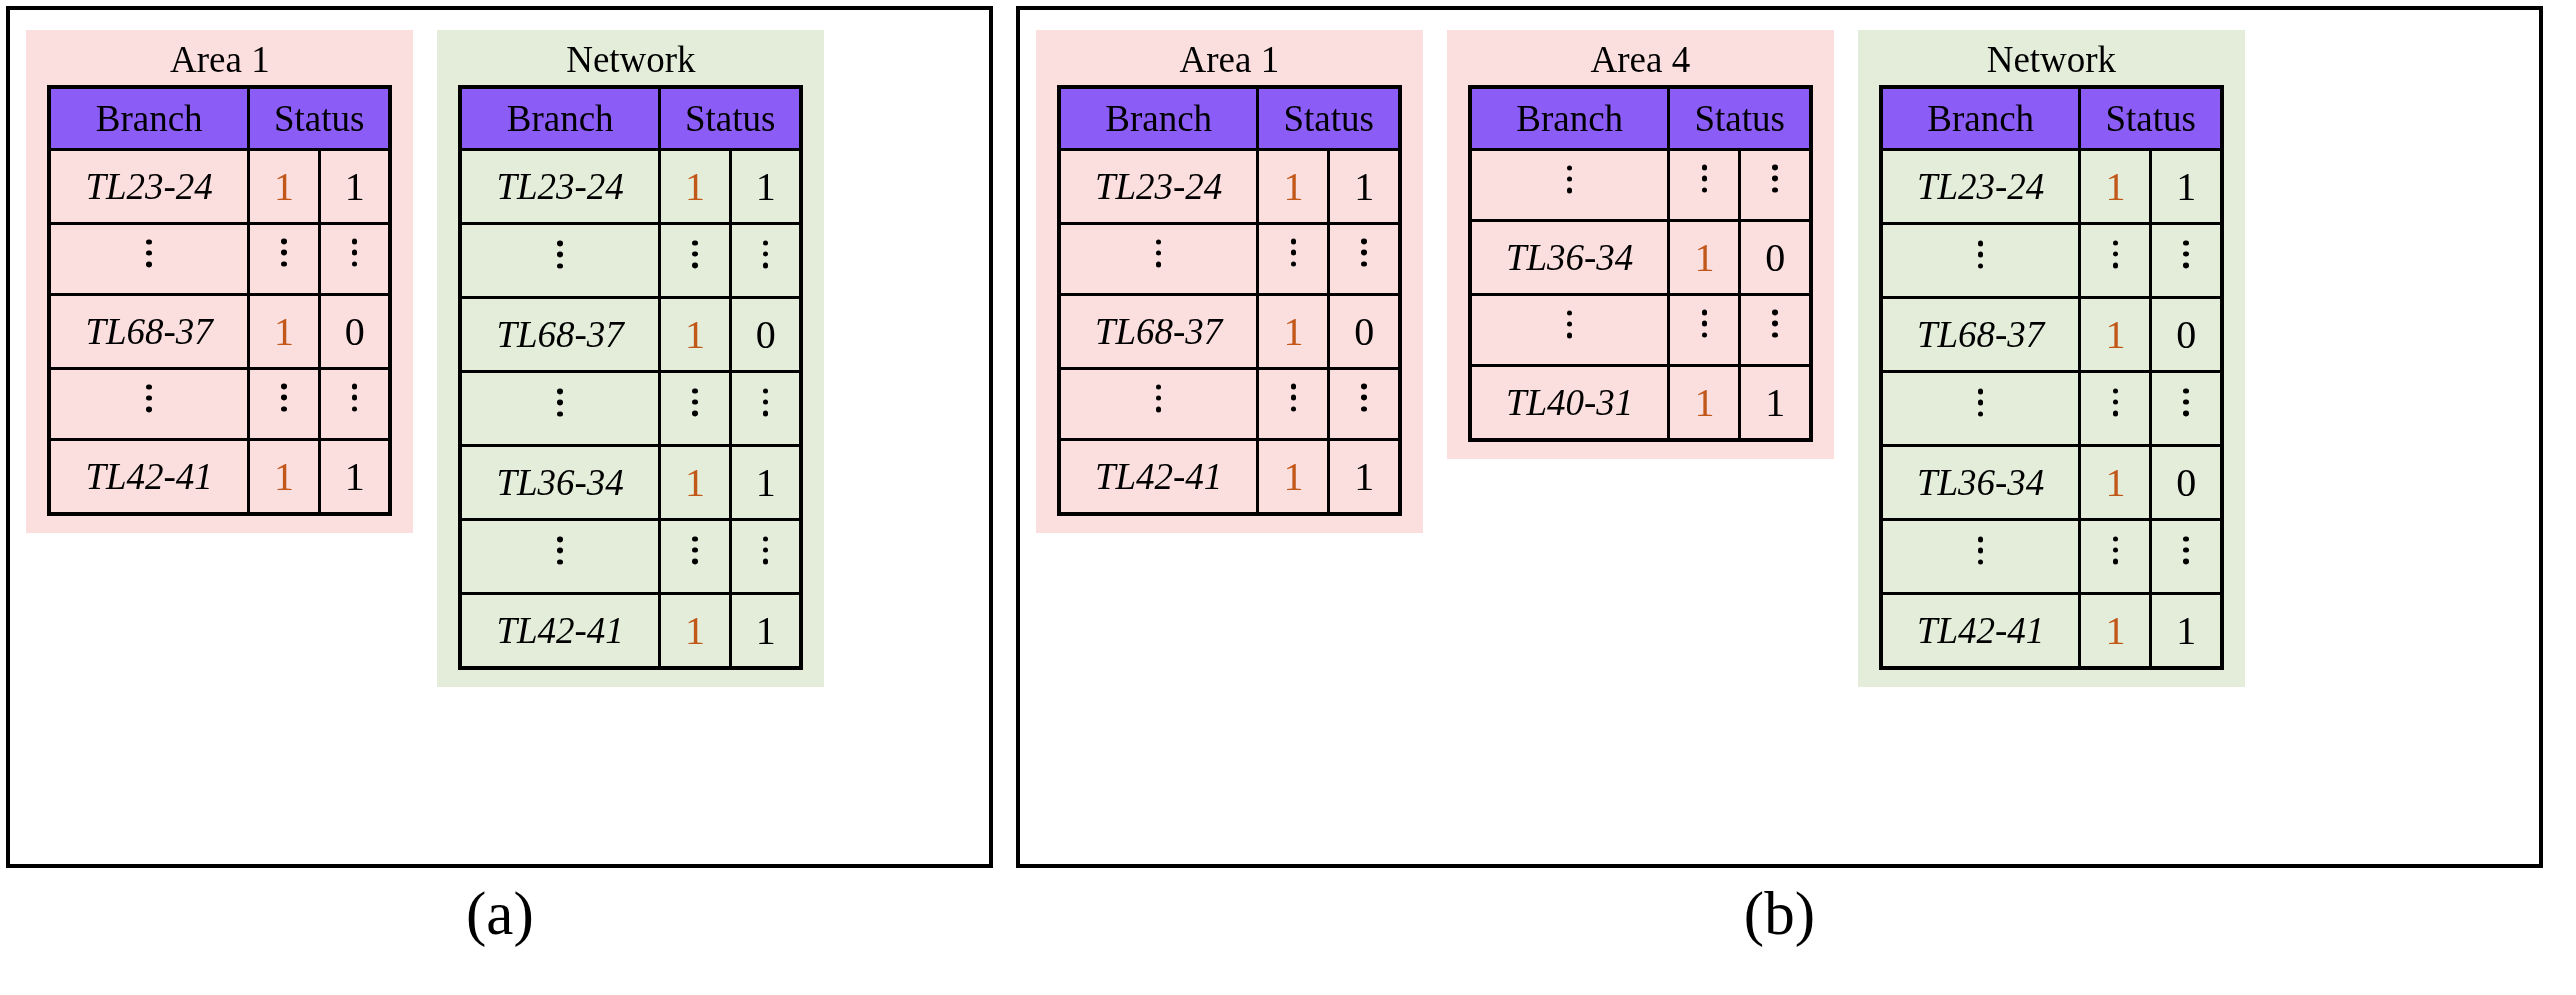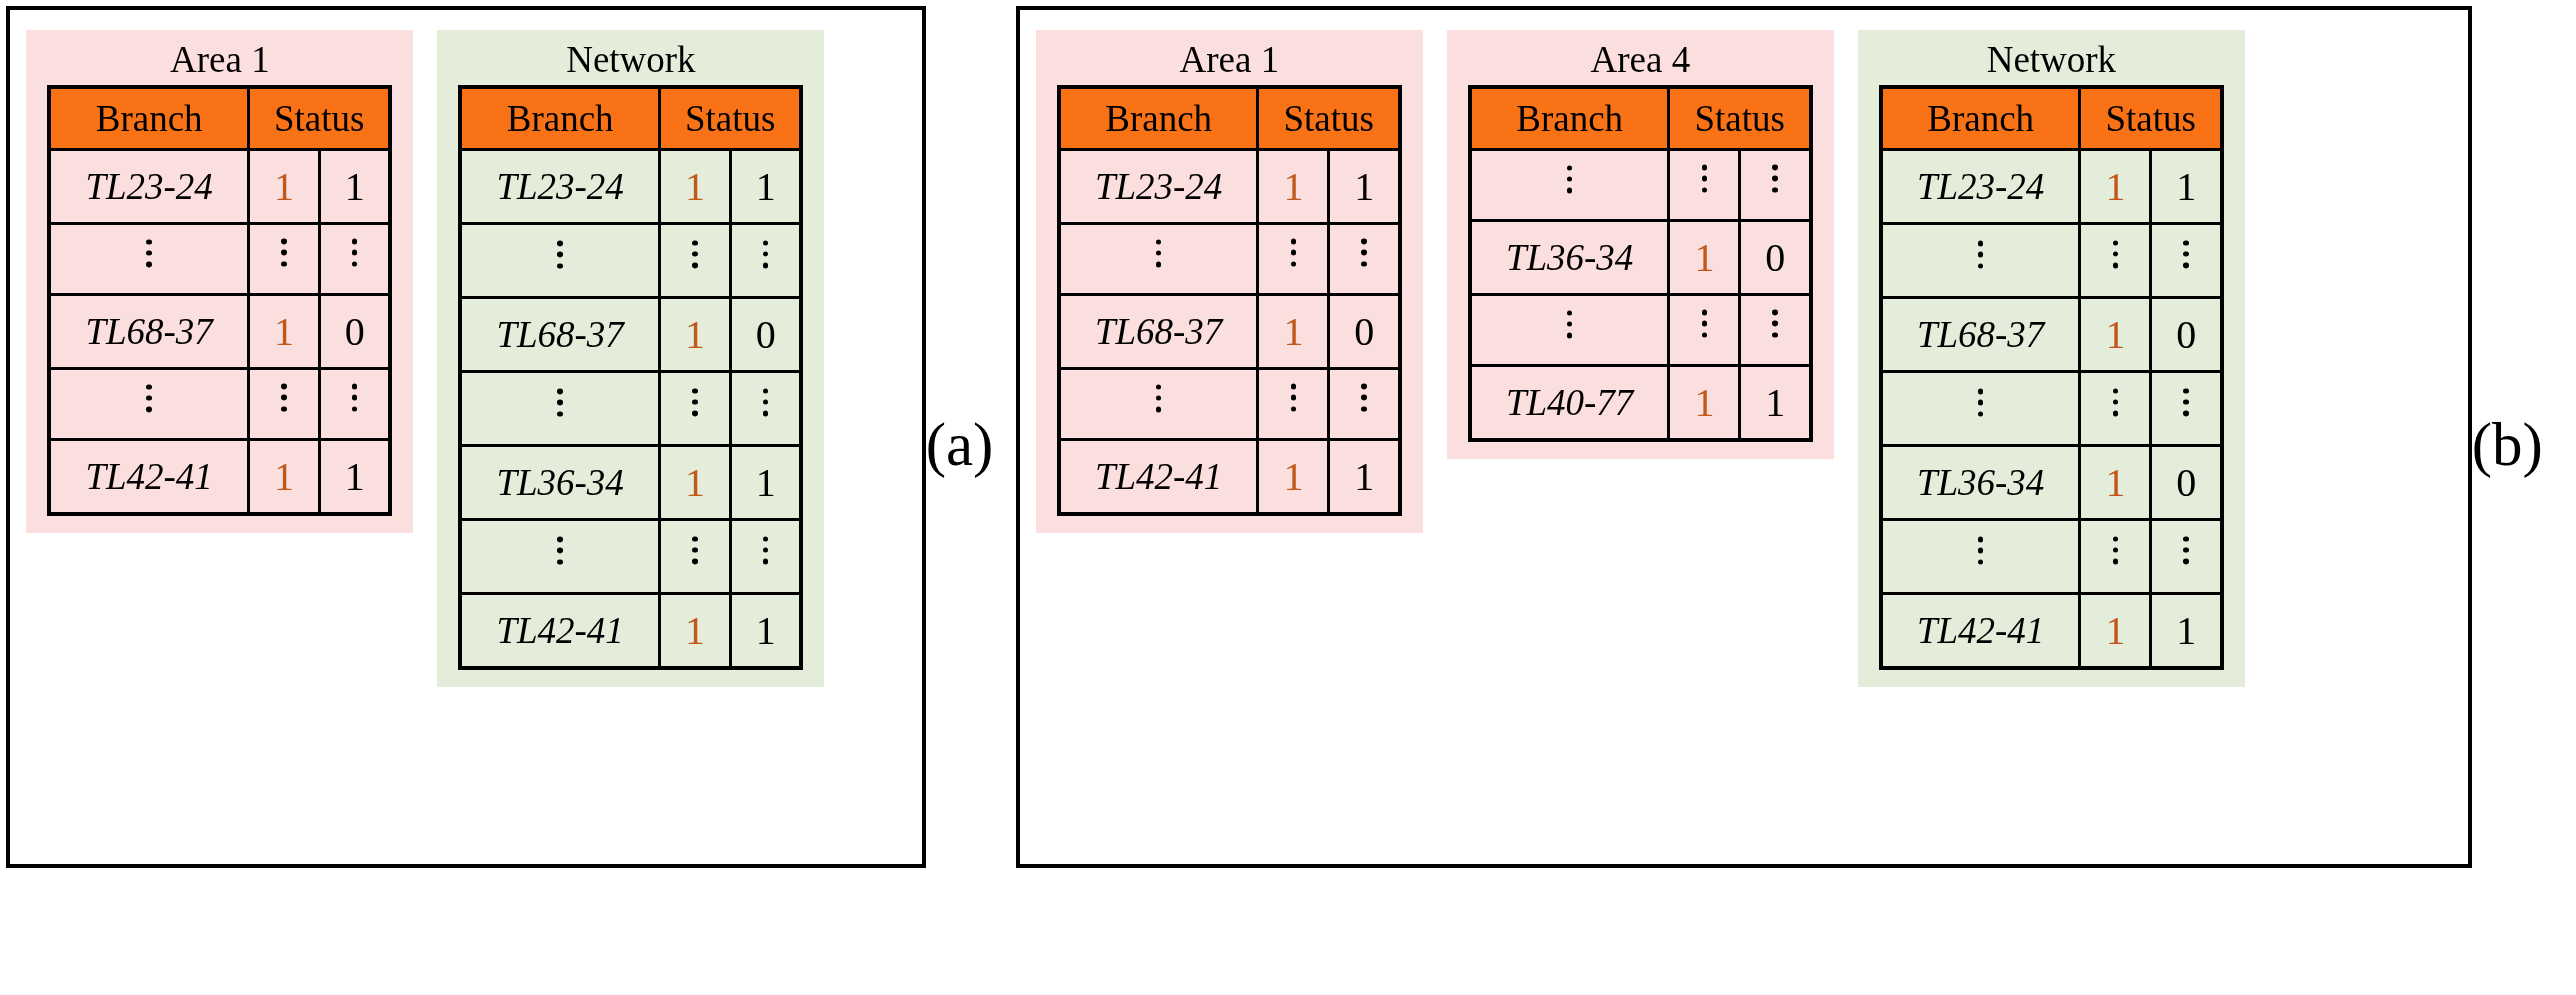--- a/index.html
+++ b/index.html
@@ -14,21 +14,21 @@
     background: #ffffff;
     display: flex;
     flex-direction: row;
     align-items: flex-start;
     gap: 22.5px;
     padding: 6.4px 6.4px 0 6.4px;
   }
 
   .figure-panel {
     display: flex;
-    flex-direction: row;
+    flex-direction: column;
     align-items: center;
   }
   .panel-a { width: 987px; }
   .panel-b { width: 1527px; }
 
   .panel-box {
     border: 4.8px solid #000000;
     background: #ffffff;
     width: 100%;
     height: 862px;
@@ -71,21 +71,21 @@
     background: transparent;
   }
   table.status-table td, table.status-table th {
     border: 3.2px solid #000;
     text-align: center;
     vertical-align: middle;
     font-weight: normal;
     padding: 0;
   }
   th.col-branch, th.col-status {
-    background: #f97316;
+    background: #8b5cf6;
     font-size: 37px;
     height: 63px;
     line-height: 1.0;
   }
   th.col-branch { width: 199px; }
   th.col-status { width: 141px; margin-left: 42px; }
 
   td.branch-cell {
     font-size: 37px;
     height: 74px;
@@ -279,21 +279,21 @@
                 <td class="branch-cell">TL36-34</td>
                 <td class="val-cell val-orange">1</td>
                 <td class="val-cell val-black">0</td>
               </tr>
               <tr>
                 <td class="branch-cell dots-cell"><span class="vdots"><span></span><span></span><span></span></span></td>
                 <td class="val-cell dots-cell"><span class="vdots"><span></span><span></span><span></span></span></td>
                 <td class="val-cell dots-cell"><span class="vdots"><span></span><span></span><span></span></span></td>
               </tr>
               <tr>
-                <td class="branch-cell">TL40-77</td>
+                <td class="branch-cell">TL40-31</td>
                 <td class="val-cell val-orange">1</td>
                 <td class="val-cell val-black">1</td>
               </tr>
             </tbody>
           </table>
         </div>
         <div class="group green">
           <div class="group-title">Network</div>
           <table class="status-table">
             <thead>

